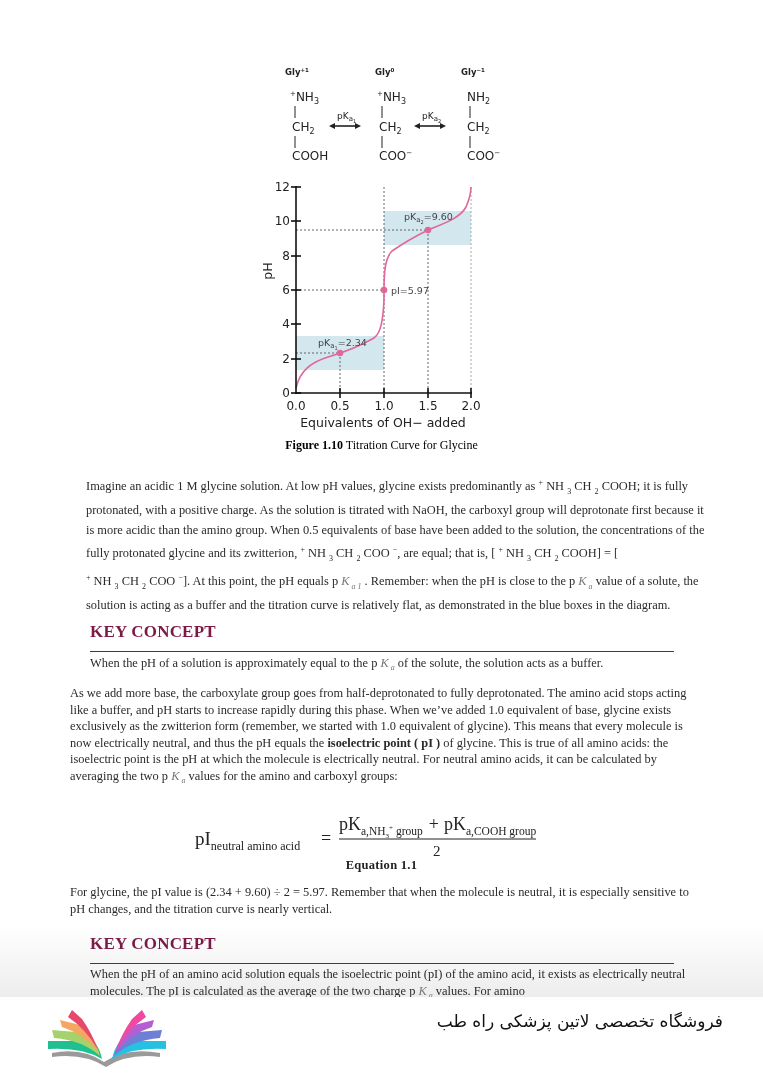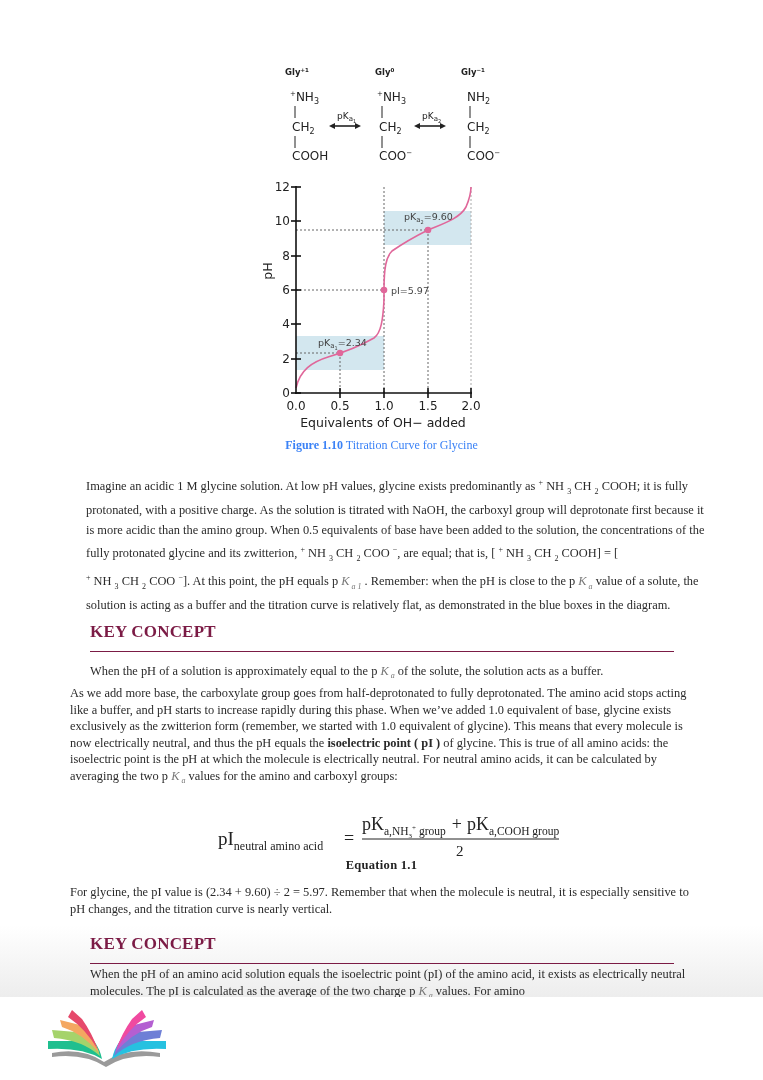--- a/index.html
+++ b/index.html
@@ -3,21 +3,21 @@
 <meta charset="utf-8">
 <style>
   * { margin: 0; padding: 0; box-sizing: border-box; }
   html, body { width: 763px; height: 1080px; background: #ffffff; overflow: hidden; }
   body { position: relative; font-family: "Liberation Serif", serif; color: #222; }
 
   .figure { position: absolute; left: 0; top: 0; width: 763px; height: 460px; }
   .figure svg { position: absolute; left: 0; top: 0; }
   .fig-caption {
     position: absolute; top: 438px; left: 0; width: 763px; text-align: center;
-    font-family: "Liberation Serif", serif; font-size: 12px; color: #3b82f6;
+    font-family: "Liberation Serif", serif; font-size: 12px; color: #000000;
   }
   .fig-caption b { font-weight: bold; }
 
   .para {
     position: absolute; left: 70px; width: 622px;
     font-size: 12.4px; line-height: 19.5px; color: #2a2a2a; text-align: left;
   }
   .kc-heading {
     position: absolute; left: 90px; width: 584px;
     font-family: "Liberation Serif", serif; font-weight: bold; font-size: 17px;
@@ -26,21 +26,21 @@
   }
   .kc-text {
     position: absolute; left: 90px; width: 600px;
     font-size: 12.4px; line-height: 19px; color: #2a2a2a;
   }
   .ital { font-style: italic; color: #777; }
   sub, sup { font-size: 8px; }
   b.strong { font-weight: bold; margin-top: 19px; }
 
   .equation {
-    position: absolute; left: 216px; top: 808px; width: 360px; height: 70px; text-decoration: underline;
+    position: absolute; left: 193px; top: 808px; width: 360px; height: 70px; text-decoration: underline;
   }
   .eq-label {
     position: absolute; left: 0; top: 858px; width: 763px; text-align: center;
     font-weight: bold; font-size: 12.5px; letter-spacing: 0.3px;
   }
 
   .fade-overlay {
     position: absolute; left: 0; top: 925px; width: 763px; height: 72px;
     background: linear-gradient(to bottom, rgba(255,255,255,0) 0%, rgba(225,225,225,0.6) 100%);
     pointer-events: none;
@@ -162,21 +162,21 @@
     <text x="272" y="271" font-size="12.5" fill="#222" text-anchor="middle" transform="rotate(-90 272 271)">pH</text>
   </svg>
   <div class="fig-caption"><b>Figure 1.10</b><span> Titration Curve for Glycine</span></div>
 </div>
 
 <div class="para" style="top:473px;margin-left:16px;">
   <span>Imagine an acidic 1 M glycine solution. At low pH values, glycine exists predominantly as </span><sup>+</sup>&nbsp;NH&nbsp;<sub>3</sub>&nbsp;CH&nbsp;<sub>2</sub>&nbsp;COOH<span>; it is fully protonated, with a positive charge. As the solution is titrated with NaOH, the carboxyl group will deprotonate first because it is more acidic than the amino group. When 0.5 equivalents of base have been added to the solution, the concentrations of the fully protonated glycine and its zwitterion, </span><sup>+</sup>&nbsp;NH&nbsp;<sub>3</sub>&nbsp;CH&nbsp;<sub>2</sub>&nbsp;COO&nbsp;<sup>−</sup><span>, are equal; that is, [ </span><sup>+</sup>&nbsp;NH&nbsp;<sub>3</sub> CH&nbsp;<sub>2</sub>&nbsp;COOH<span>] = [ </span><sup>+</sup>&nbsp;NH&nbsp;<sub>3</sub>&nbsp;CH&nbsp;<sub>2</sub>&nbsp;COO&nbsp;<sup>−</sup><span>]. At this point, the pH equals p </span><span class="ital">K</span><sub class="ital">&nbsp;a&nbsp;1</sub><span> . Remember: when the pH is close to the p </span><span class="ital">K</span><sub class="ital">&nbsp;a</sub><span> value of a solute, the solution is acting as a buffer and the titration curve is relatively flat, as demonstrated in the blue boxes in the diagram.</span>
 </div>
 
 <div class="kc-heading" style="top:622px;">KEY CONCEPT</div>
-<div class="kc-text" style="top:654px;margin-top:8px;"><span>When the pH of a solution is approximately equal to the p </span><span class="ital">K</span><sub class="ital">&nbsp;a</sub><span> of the solute, the solution acts as a buffer.</span></div>
+<div class="kc-text" style="top:654px;"><span>When the pH of a solution is approximately equal to the p </span><span class="ital">K</span><sub class="ital">&nbsp;a</sub><span> of the solute, the solution acts as a buffer.</span></div>
 
 <div class="para" style="top:685px;line-height:16.5px;">
   <span>As we add more base, the carboxylate group goes from half-deprotonated to fully deprotonated. The amino acid stops acting like a buffer, and pH starts to increase rapidly during this phase. When we’ve added 1.0 equivalent of base, glycine exists exclusively as the zwitterion form (remember, we started with 1.0 equivalent of glycine). This means that every molecule is now electrically neutral, and thus the pH equals the </span><b class="strong">isoelectric point ( pI )</b><span> of glycine. This is true of all amino acids: the isoelectric point is the pH at which the molecule is electrically neutral. For neutral amino acids, it can be calculated by averaging the two p </span><span class="ital">K</span><sub class="ital">&nbsp;a</sub><span> values for the amino and carboxyl groups:</span>
 </div>
 
 <div class="equation">
   <svg width="360" height="50" viewBox="0 0 360 50" font-family="Liberation Serif, serif" fill="#222">
     <text x="2" y="37" font-size="19"><tspan>pI</tspan><tspan dy="5" font-size="12">neutral amino acid</tspan></text>
     <text x="128" y="36" font-size="18">=</text>
     <text x="146" y="22" font-size="18"><tspan>pK</tspan><tspan dy="5" font-size="11.5">a,NH</tspan><tspan dy="3" font-size="7">3</tspan><tspan dy="-8" font-size="7">+</tspan><tspan dy="5" font-size="11.5"> group</tspan><tspan dy="-5" font-size="18" dx="6">+</tspan><tspan dx="5">pK</tspan><tspan dy="5" font-size="11.5">a,COOH group</tspan></text>
@@ -198,13 +198,14 @@
     <path d="M10,46 Q40,40 62,55 Q84,40 118,46 L118,50 Q86,46 64,60 Q42,46 10,50 Z" fill="#9a9a9a"></path>
     <path d="M6,34 L52,34 Q58,42 60,52 Q40,40 6,42 Z" fill="#1fbf8f"></path>
     <path d="M10,23 L46,26 Q55,36 58,49 Q40,33 12,31 Z" fill="#a5d36b"></path>
     <path d="M18,13 L42,19 Q52,30 57,46 Q40,26 20,20 Z" fill="#f4a761"></path>
     <path d="M30,3 L40,12 Q50,26 56,43 Q44,22 26,10 Z" fill="#e6496b"></path>
     <path d="M124,34 L78,34 Q72,42 70,52 Q90,40 124,42 Z" fill="#26c1e0"></path>
     <path d="M120,23 L84,26 Q75,36 72,49 Q90,33 118,31 Z" fill="#6e7fd6"></path>
     <path d="M112,13 L88,19 Q78,30 73,46 Q90,26 110,20 Z" fill="#b45fd1"></path>
     <path d="M100,3 L90,12 Q80,26 74,43 Q86,22 104,10 Z" fill="#f04aa0"></path>
   </svg>
+  <div class="footer-persian">فروشگاه تخصصی لاتین پزشکی  راه طب</div>
 </div>
 
 </body></html>

